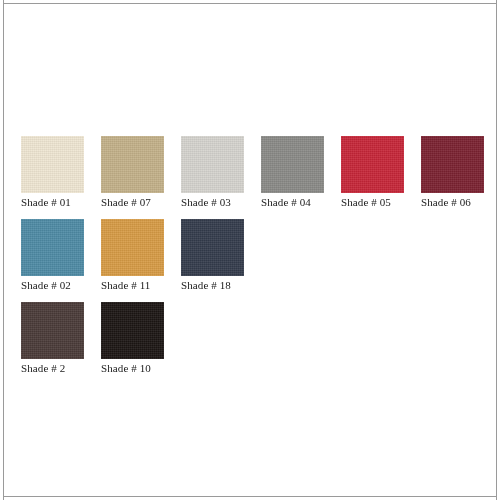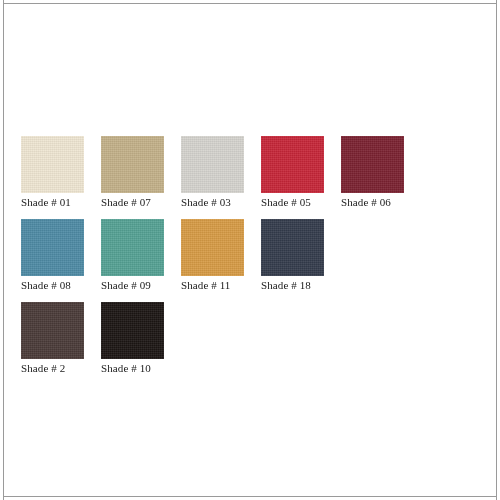--- a/index.html
+++ b/index.html
@@ -90,37 +90,37 @@
       </div>
       <div class="swatch-cell">
         <div class="swatch-chip" style="background-color: rgb(195, 177, 137);"></div>
         <div class="swatch-label">Shade # 07</div>
       </div>
       <div class="swatch-cell">
         <div class="swatch-chip" style="background-color: rgb(213, 211, 206);"></div>
         <div class="swatch-label">Shade # 03</div>
       </div>
       <div class="swatch-cell">
+        <div class="swatch-chip" style="background-color: rgb(138, 138, 135);"></div>
+        <div class="swatch-label">Shade # 04</div>
+      </div>
+      <div class="swatch-cell">
         <div class="swatch-chip" style="background-color: rgb(198, 38, 56);"></div>
         <div class="swatch-label">Shade # 05</div>
       </div>
       <div class="swatch-cell">
         <div class="swatch-chip" style="background-color: rgb(123, 34, 49);"></div>
         <div class="swatch-label">Shade # 06</div>
       </div>
     </div>
 
     <div class="swatch-row">
       <div class="swatch-cell">
         <div class="swatch-chip" style="background-color: rgb(78, 139, 165);"></div>
-        <div class="swatch-label">Shade # 08</div>
-      </div>
-      <div class="swatch-cell">
-        <div class="swatch-chip" style="background-color: rgb(85, 162, 148);"></div>
-        <div class="swatch-label">Shade # 09</div>
+        <div class="swatch-label">Shade # 02</div>
       </div>
       <div class="swatch-cell">
         <div class="swatch-chip" style="background-color: rgb(215, 155, 69);"></div>
         <div class="swatch-label">Shade # 11</div>
       </div>
       <div class="swatch-cell">
         <div class="swatch-chip" style="background-color: rgb(52, 60, 76);"></div>
         <div class="swatch-label">Shade # 18</div>
       </div>
     </div>

